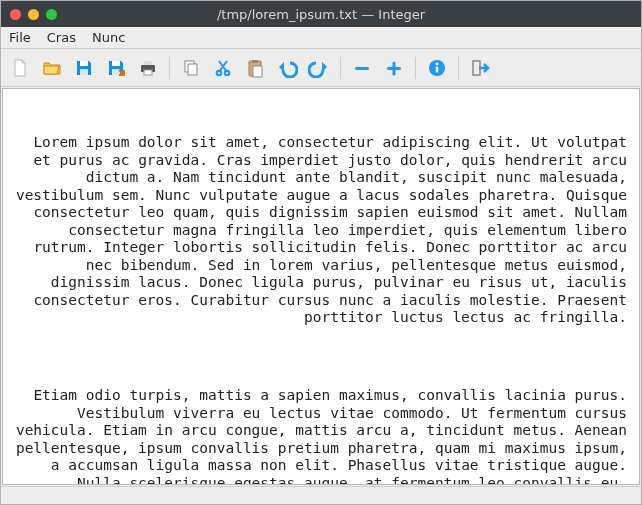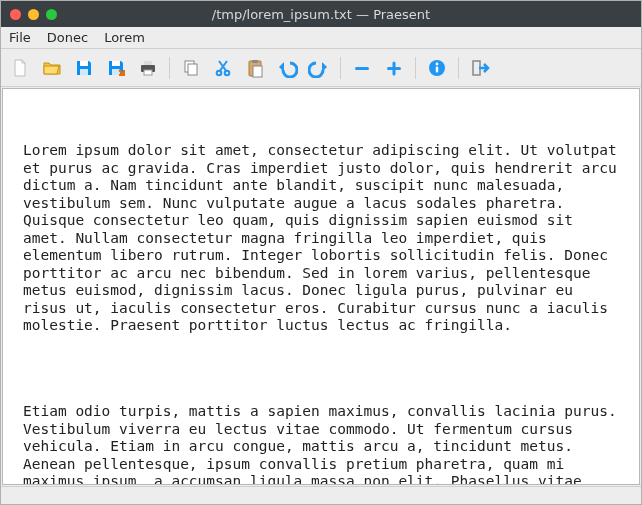--- a/index.html
+++ b/index.html
@@ -104,48 +104,48 @@
     overflow-y: scroll;
     white-space: pre-wrap;
     word-wrap: break-word;
     resize: none;
     outline: none;
   }
   
   .editor::-webkit-scrollbar { width: 14px; }
   .editor::-webkit-scrollbar-track { background: #ededed; }
   .editor::-webkit-scrollbar-thumb { background: #c0c0c0; border: 3px solid #ededed; border-radius: 7px; }
-  .editor p { margin: 16px; }
+  .editor p { margin: 8px; text-align: right; }
   .editor .para + .para { margin-top: 17.5px; }
   
   .statusbar {
     height: 18px;
     background: #ededed;
     border-top: 1px solid #cfcfcf;
     flex-shrink: 0;
   }
 </style>
 </head>
 <body>
 
 <div class="window">
 
   <div class="titlebar">
     <div class="traffic">
       <div class="traffic-dot dot-red"></div>
       <div class="traffic-dot dot-yellow"></div>
       <div class="traffic-dot dot-green"></div>
     </div>
-    <div class="title-text">/tmp/lorem_ipsum.txt — Praesent</div>
+    <div class="title-text">/tmp/lorem_ipsum.txt — Integer</div>
   </div>
 
   <div class="menubar">
     <div class="menu-item">File</div>
-    <div class="menu-item">Donec</div>
-    <div class="menu-item">Lorem</div>
+    <div class="menu-item">Cras</div>
+    <div class="menu-item">Nunc</div>
   </div>
 
   <div class="toolbar">
     <div class="tb-btn">
       <span>
         <svg width="20" height="20" viewBox="0 0 20 20">
             <path d="M5 2h7l3 3v13H5z" fill="#fdfdfd" stroke="#bdbdbd"></path>
             <path d="M12 2v3h3" fill="none" stroke="#bdbdbd"></path>
           </svg>
       </span>

